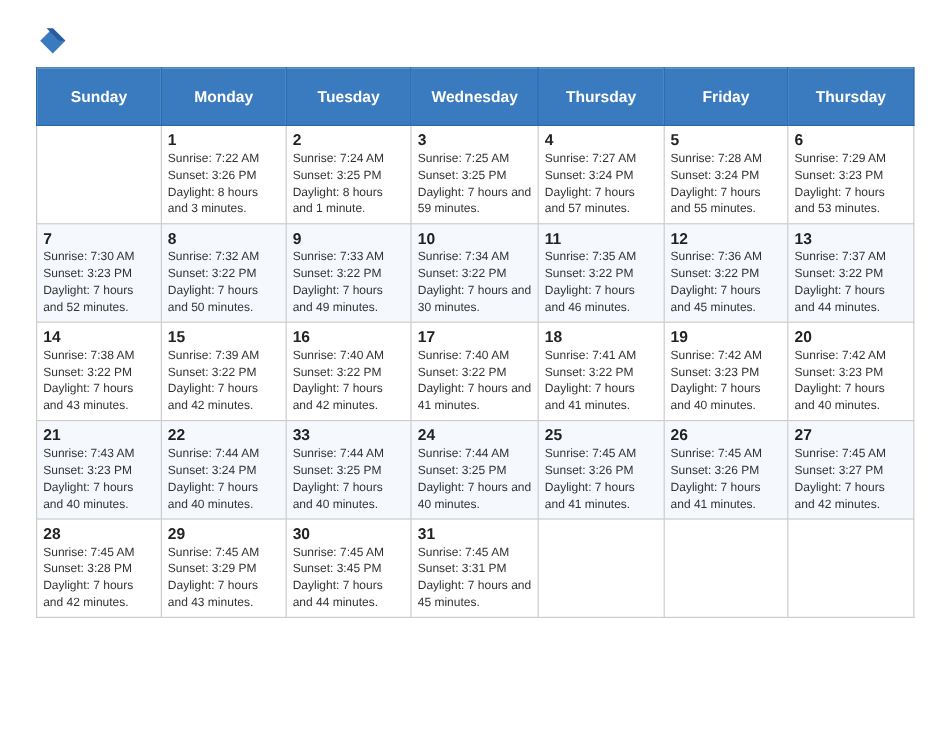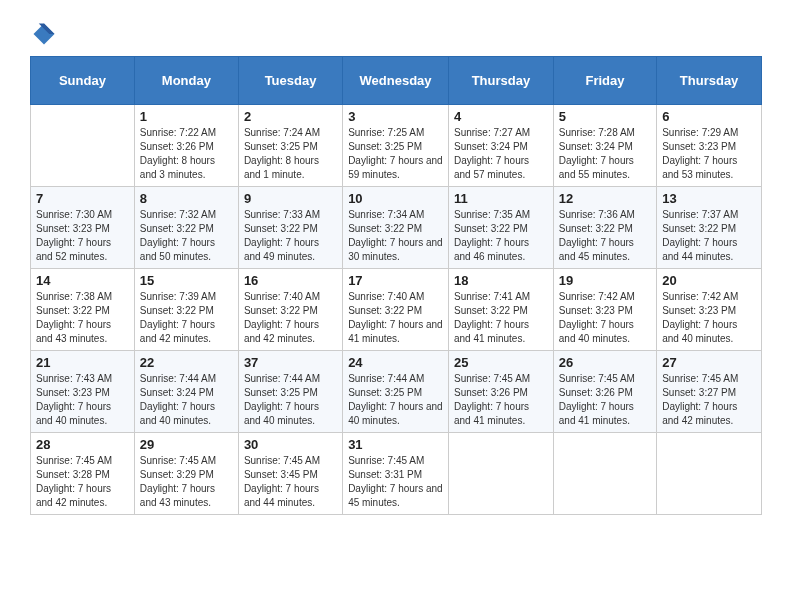--- a/index.html
+++ b/index.html
@@ -218,21 +218,21 @@
       <tr class="week-row">
         <td>
           <span class="day-num">21</span>
           <div class="day-info"><span>Sunrise: 7:43 AM</span><br><span>Sunset: 3:23 PM</span><br><span>Daylight: 7 hours and 40 minutes.</span></div>
         </td>
         <td>
           <span class="day-num">22</span>
           <div class="day-info"><span>Sunrise: 7:44 AM</span><br><span>Sunset: 3:24 PM</span><br><span>Daylight: 7 hours and 40 minutes.</span></div>
         </td>
         <td>
-          <span class="day-num">37</span>
+          <span class="day-num">33</span>
           <div class="day-info"><span>Sunrise: 7:44 AM</span><br><span>Sunset: 3:25 PM</span><br><span>Daylight: 7 hours and 40 minutes.</span></div>
         </td>
         <td>
           <span class="day-num">24</span>
           <div class="day-info"><span>Sunrise: 7:44 AM</span><br><span>Sunset: 3:25 PM</span><br><span>Daylight: 7 hours and 40 minutes.</span></div>
         </td>
         <td>
           <span class="day-num">25</span>
           <div class="day-info"><span>Sunrise: 7:45 AM</span><br><span>Sunset: 3:26 PM</span><br><span>Daylight: 7 hours and 41 minutes.</span></div>
         </td>

